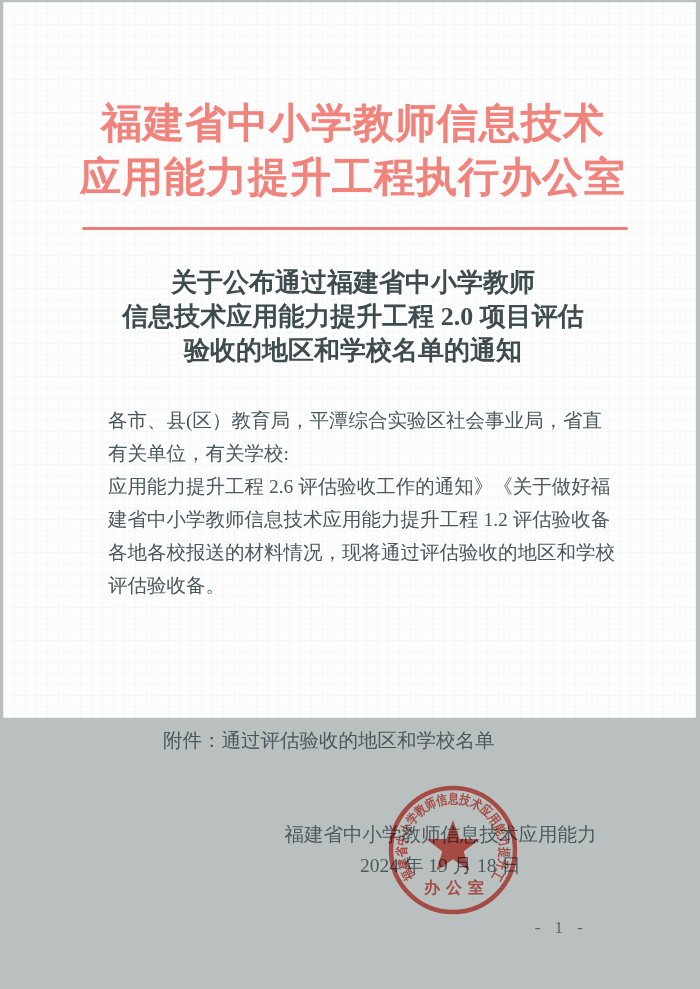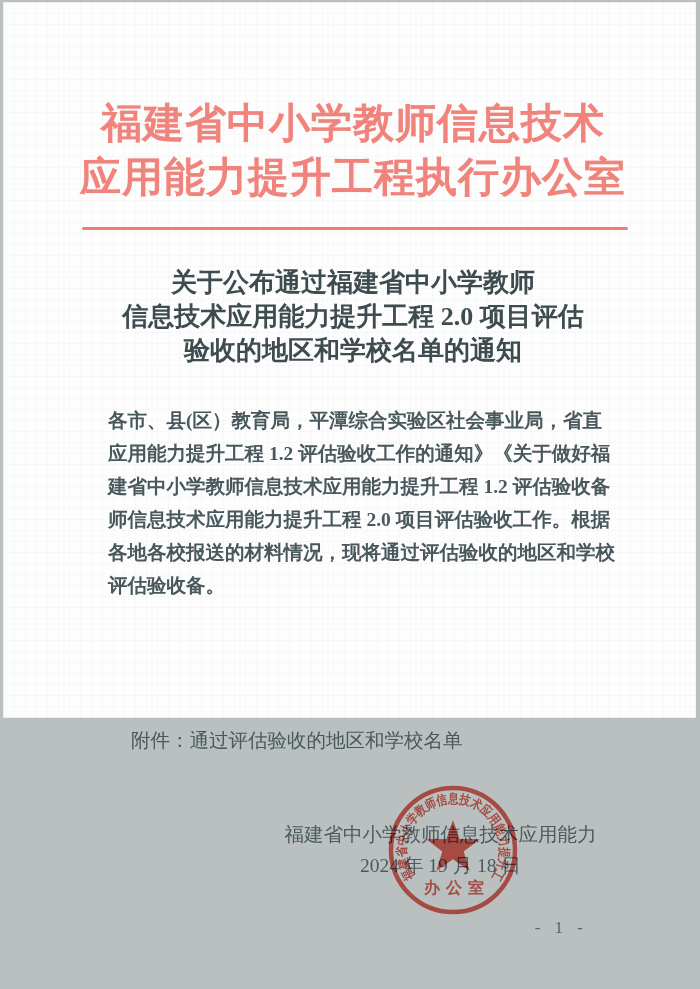--- a/index.html
+++ b/index.html
@@ -36,26 +36,25 @@
     color:#3e4c4f;
   }
   .body-text{
     position:absolute;left:105px;top:402px;width:492px;
     font-size:19.5px;line-height:33px;
     color:#49585c;
   }
   .bline{
     text-align:justify;text-align-last:justify;
     white-space:nowrap;
-    font-weight:bold;
   }
   .bline.indent{padding-left:39px;}
   .bline.no-just{text-align-last:left;white-space:normal;}
   .attachment{
-    position:absolute;left:128px;top:722px;width:500px;
+    position:absolute;left:160px;top:722px;width:500px;
     font-size:19.5px;line-height:33px;color:#49585c;
     text-align:left;
   }
   .signature{
     position:absolute;left:240px;top:817px;width:395px;
     text-align:center;
     font-size:19.5px;line-height:31px;
     color:#4b5a5e;
   }
   .seal{
@@ -82,23 +81,23 @@
   <div class="red-rule"></div>
 
   <div class="doc-title">
     <div>关于公布通过福建省中小学教师</div>
     <div>信息技术应用能力提升工程 2.0 项目评估</div>
     <div>验收的地区和学校名单的通知</div>
   </div>
 
   <div class="body-text">
     <div class="bline">各市、县(区）教育局，平潭综合实验区社会事业局，省直</div>
-    <div class="bline">应用能力提升工程 1.2 评估验收工作的通知》《关于做好福</div>
+    <div class="bline no-just">有关单位，有关学校:</div>
+    <div class="bline">应用能力提升工程 2.6 评估验收工作的通知》《关于做好福</div>
     <div class="bline">建省中小学教师信息技术应用能力提升工程 1.2 评估验收备</div>
-    <div class="bline">师信息技术应用能力提升工程 2.0 项目评估验收工作。根据</div>
     <div class="bline">各地各校报送的材料情况，现将通过评估验收的地区和学校</div>
     <div class="bline no-just">评估验收备。</div>
   </div>
 
   <div class="attachment">附件：通过评估验收的地区和学校名单</div>
 
   <div class="signature">
     <div>福建省中小学教师信息技术应用能力</div>
     <div>2024 年 19 月 18 日</div>
   </div>

